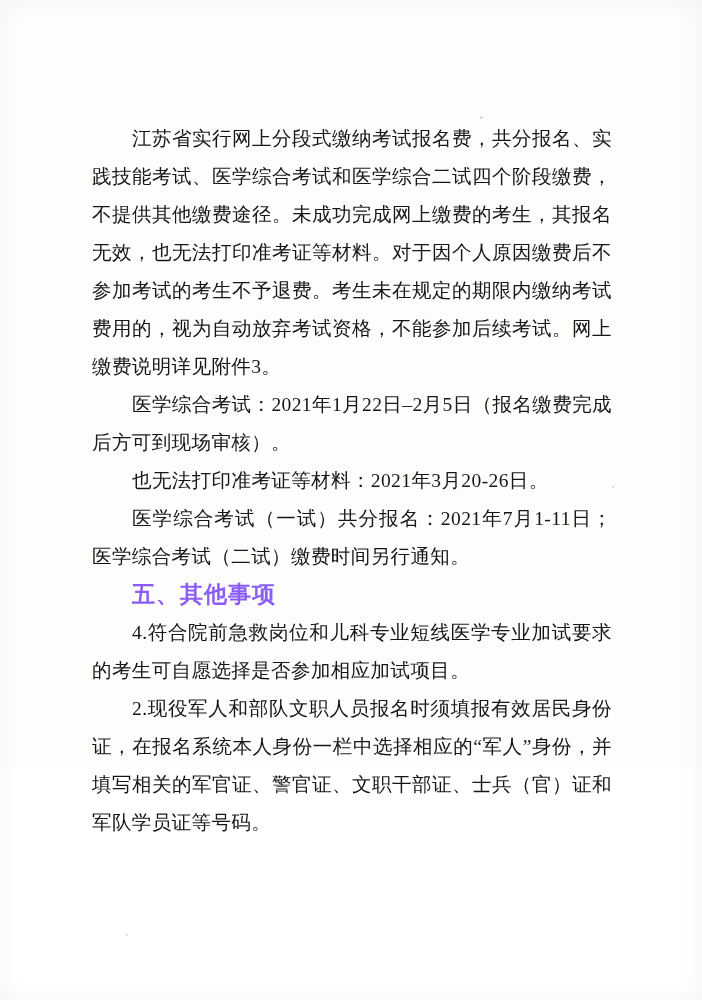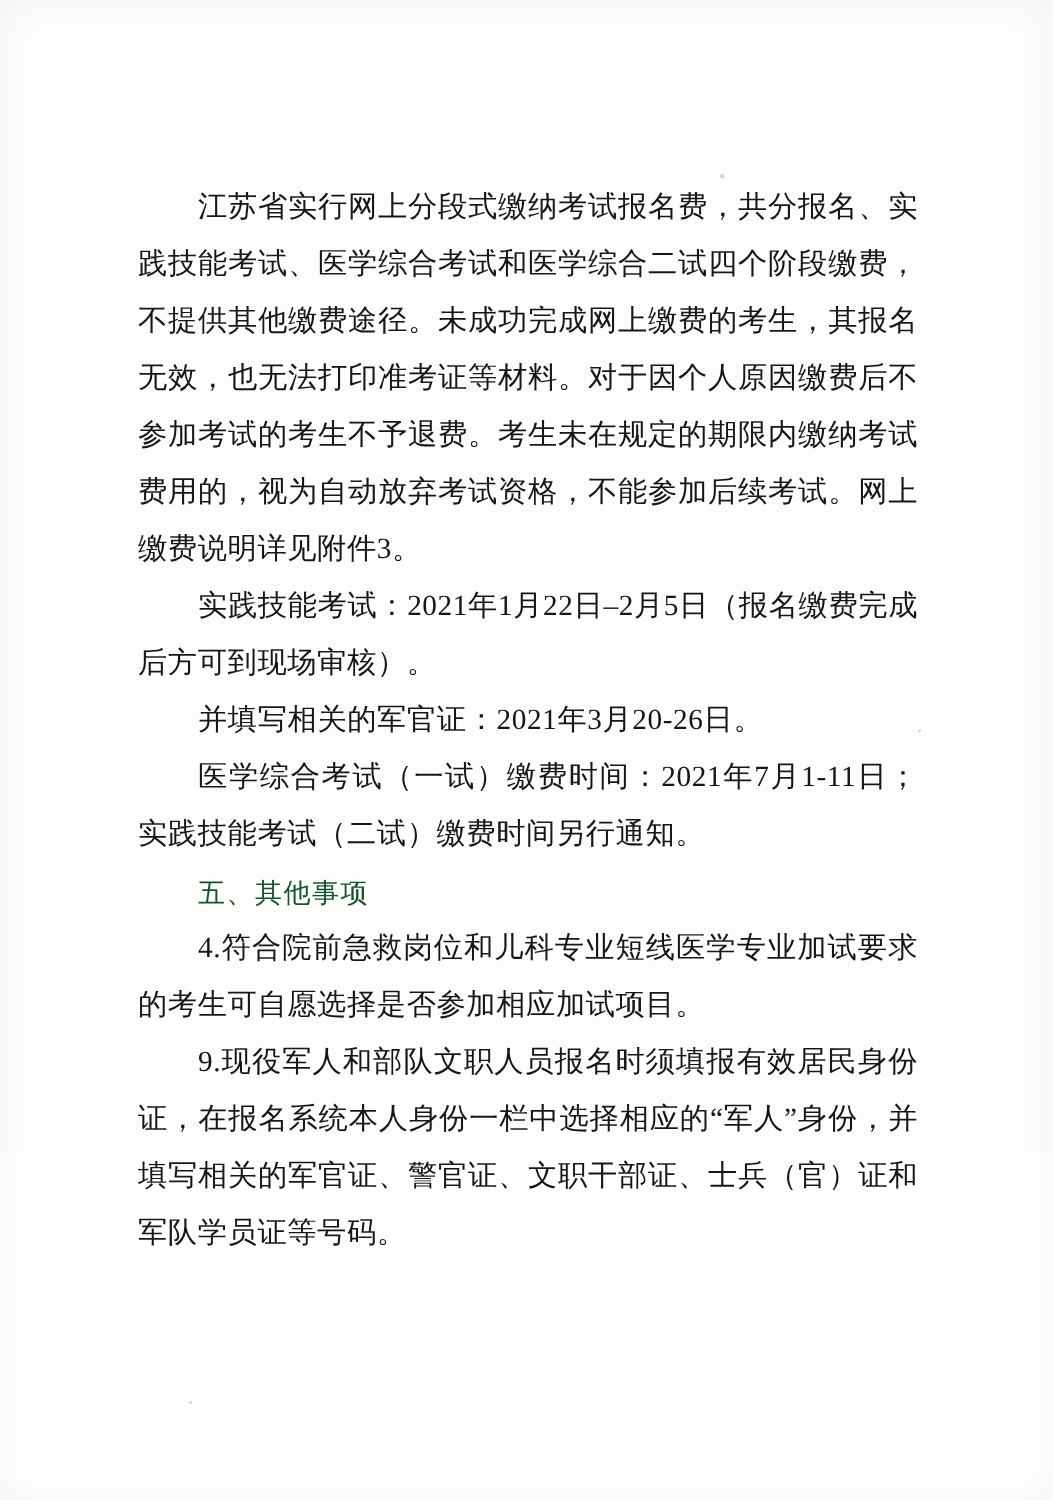--- a/index.html
+++ b/index.html
@@ -33,27 +33,27 @@
     text-align: justify;
     text-justify: inter-ideograph;
     margin: 0 0 0 0;
     letter-spacing: 0.4px;
     color: #15161a;
   }
   .indent {
     text-indent: 40px;
   }
   .heading {
-    font-size: 18px;
+    font-size: 23px;
     line-height: 38px;
-    font-weight: normal;
+    font-weight: bold;
     text-indent: 40px;
     margin: 0;
     letter-spacing: 1px;
-    color: #14532d;
+    color: #8b5cf6;
   }
   .speck {
     position: absolute;
     background: #d8d6cf;
     border-radius: 50%;
   }
   .s1 { left: 480px; top: 116px; width: 3px; height: 3px; }
   .s2 { left: 612px; top: 486px; width: 2px; height: 2px; }
   .s3 { left: 126px; top: 934px; width: 2px; height: 2px; }
   .edge-shadow {
@@ -72,29 +72,29 @@
 <div class="page">
 
   <div class="speck s1"></div>
   <div class="speck s2"></div>
   <div class="speck s3"></div>
 
   <div class="page-inner">
 
     <p class="para indent">江苏省实行网上分段式缴纳考试报名费，共分报名、实践技能考试、医学综合考试和医学综合二试四个阶段缴费，不提供其他缴费途径。未成功完成网上缴费的考生，其报名无效，也无法打印准考证等材料。对于因个人原因缴费后不参加考试的考生不予退费。考生未在规定的期限内缴纳考试费用的，视为自动放弃考试资格，不能参加后续考试。网上缴费说明详见附件3。</p>
 
-    <p class="para indent">实践技能考试：2021年1月22日–2月5日（报名缴费完成后方可到现场审核）。</p>
+    <p class="para indent">医学综合考试：2021年1月22日–2月5日（报名缴费完成后方可到现场审核）。</p>
 
-    <p class="para indent">并填写相关的军官证：2021年3月20-26日。</p>
+    <p class="para indent">也无法打印准考证等材料：2021年3月20-26日。</p>
 
-    <p class="para indent">医学综合考试（一试）缴费时间：2021年7月1-11日；实践技能考试（二试）缴费时间另行通知。</p>
+    <p class="para indent">医学综合考试（一试）共分报名：2021年7月1-11日；医学综合考试（二试）缴费时间另行通知。</p>
 
     <p class="heading">五、其他事项</p>
 
 
     <p class="para indent">4.符合院前急救岗位和儿科专业短线医学专业加试要求的考生可自愿选择是否参加相应加试项目。</p>
 
-    <p class="para indent">9.现役军人和部队文职人员报名时须填报有效居民身份证，在报名系统本人身份一栏中选择相应的“军人”身份，并填写相关的军官证、警官证、文职干部证、士兵（官）证和军队学员证等号码。</p>
+    <p class="para indent">2.现役军人和部队文职人员报名时须填报有效居民身份证，在报名系统本人身份一栏中选择相应的“军人”身份，并填写相关的军官证、警官证、文职干部证、士兵（官）证和军队学员证等号码。</p>
 
   </div>
 
   <div class="edge-shadow"></div>
 </div>
 
 </body></html>

